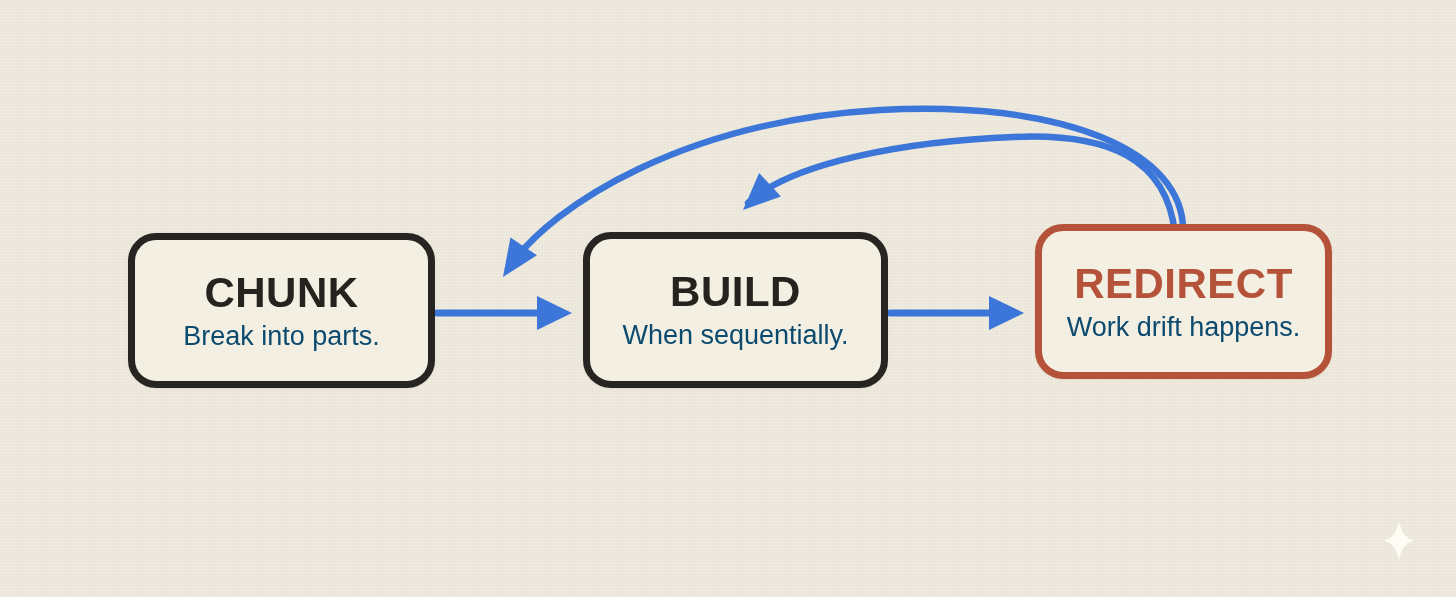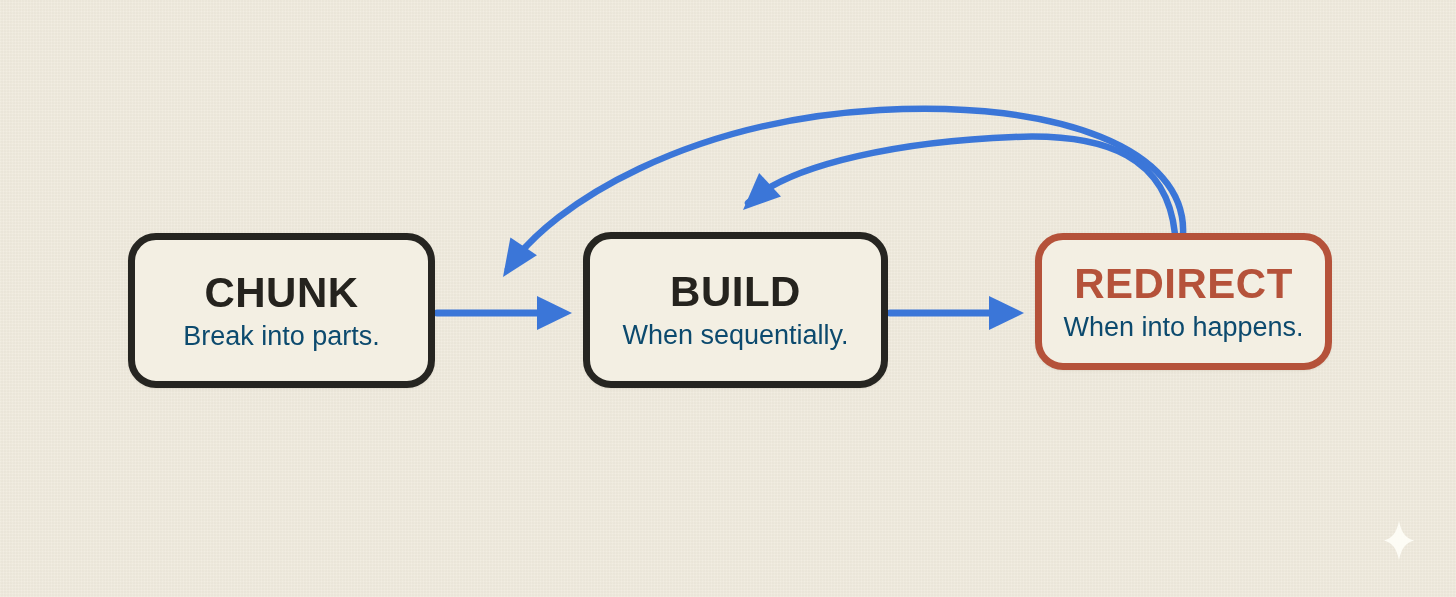--- a/index.html
+++ b/index.html
@@ -43,21 +43,21 @@
   .node .subtitle {
     font-size: 27px;
     line-height: 1;
     color: #0c4a6e;
   }
   .node.accent { border-color: #b5523a; }
   .node.accent .title { color: #b5523a; }
 
   .node-chunk    { left: 128px;  top: 233px; width: 307px; height: 155px; }
   .node-build    { left: 583px;  top: 232px; width: 305px; height: 156px; }
-  .node-redirect { left: 1035px; top: 233px; width: 297px; height: 137px; }
+  .node-redirect { left: 1035px; top: 224px; width: 297px; height: 155px; }
 </style>
 </head>
 <body>
 
 <div class="canvas">
 
   <svg class="arrows-layer" viewBox="0 0 1456 597" xmlns="http://www.w3.org/2000/svg">
 
     <path d="M 1183 234 C 1187 150 1060 100 880 110 C 690 121 553 202 508 269" fill="none" stroke-width="6.5" stroke-linecap="round" stroke="#3b76d8"></path>
     <polygon points="0,0 -37,-16 -37,16" transform="translate(503,277) rotate(124)" fill="#3b76d8"></polygon>
@@ -83,16 +83,16 @@
     <div class="subtitle">Break into parts.</div>
   </div>
 
   <div class="node node-build">
     <div class="title">BUILD</div>
     <div class="subtitle">When sequentially.</div>
   </div>
 
   <div class="node accent node-redirect">
     <div class="title">REDIRECT</div>
-    <div class="subtitle">When into happens.</div>
+    <div class="subtitle">Work drift happens.</div>
   </div>
 
 </div>
 
 </body></html>

